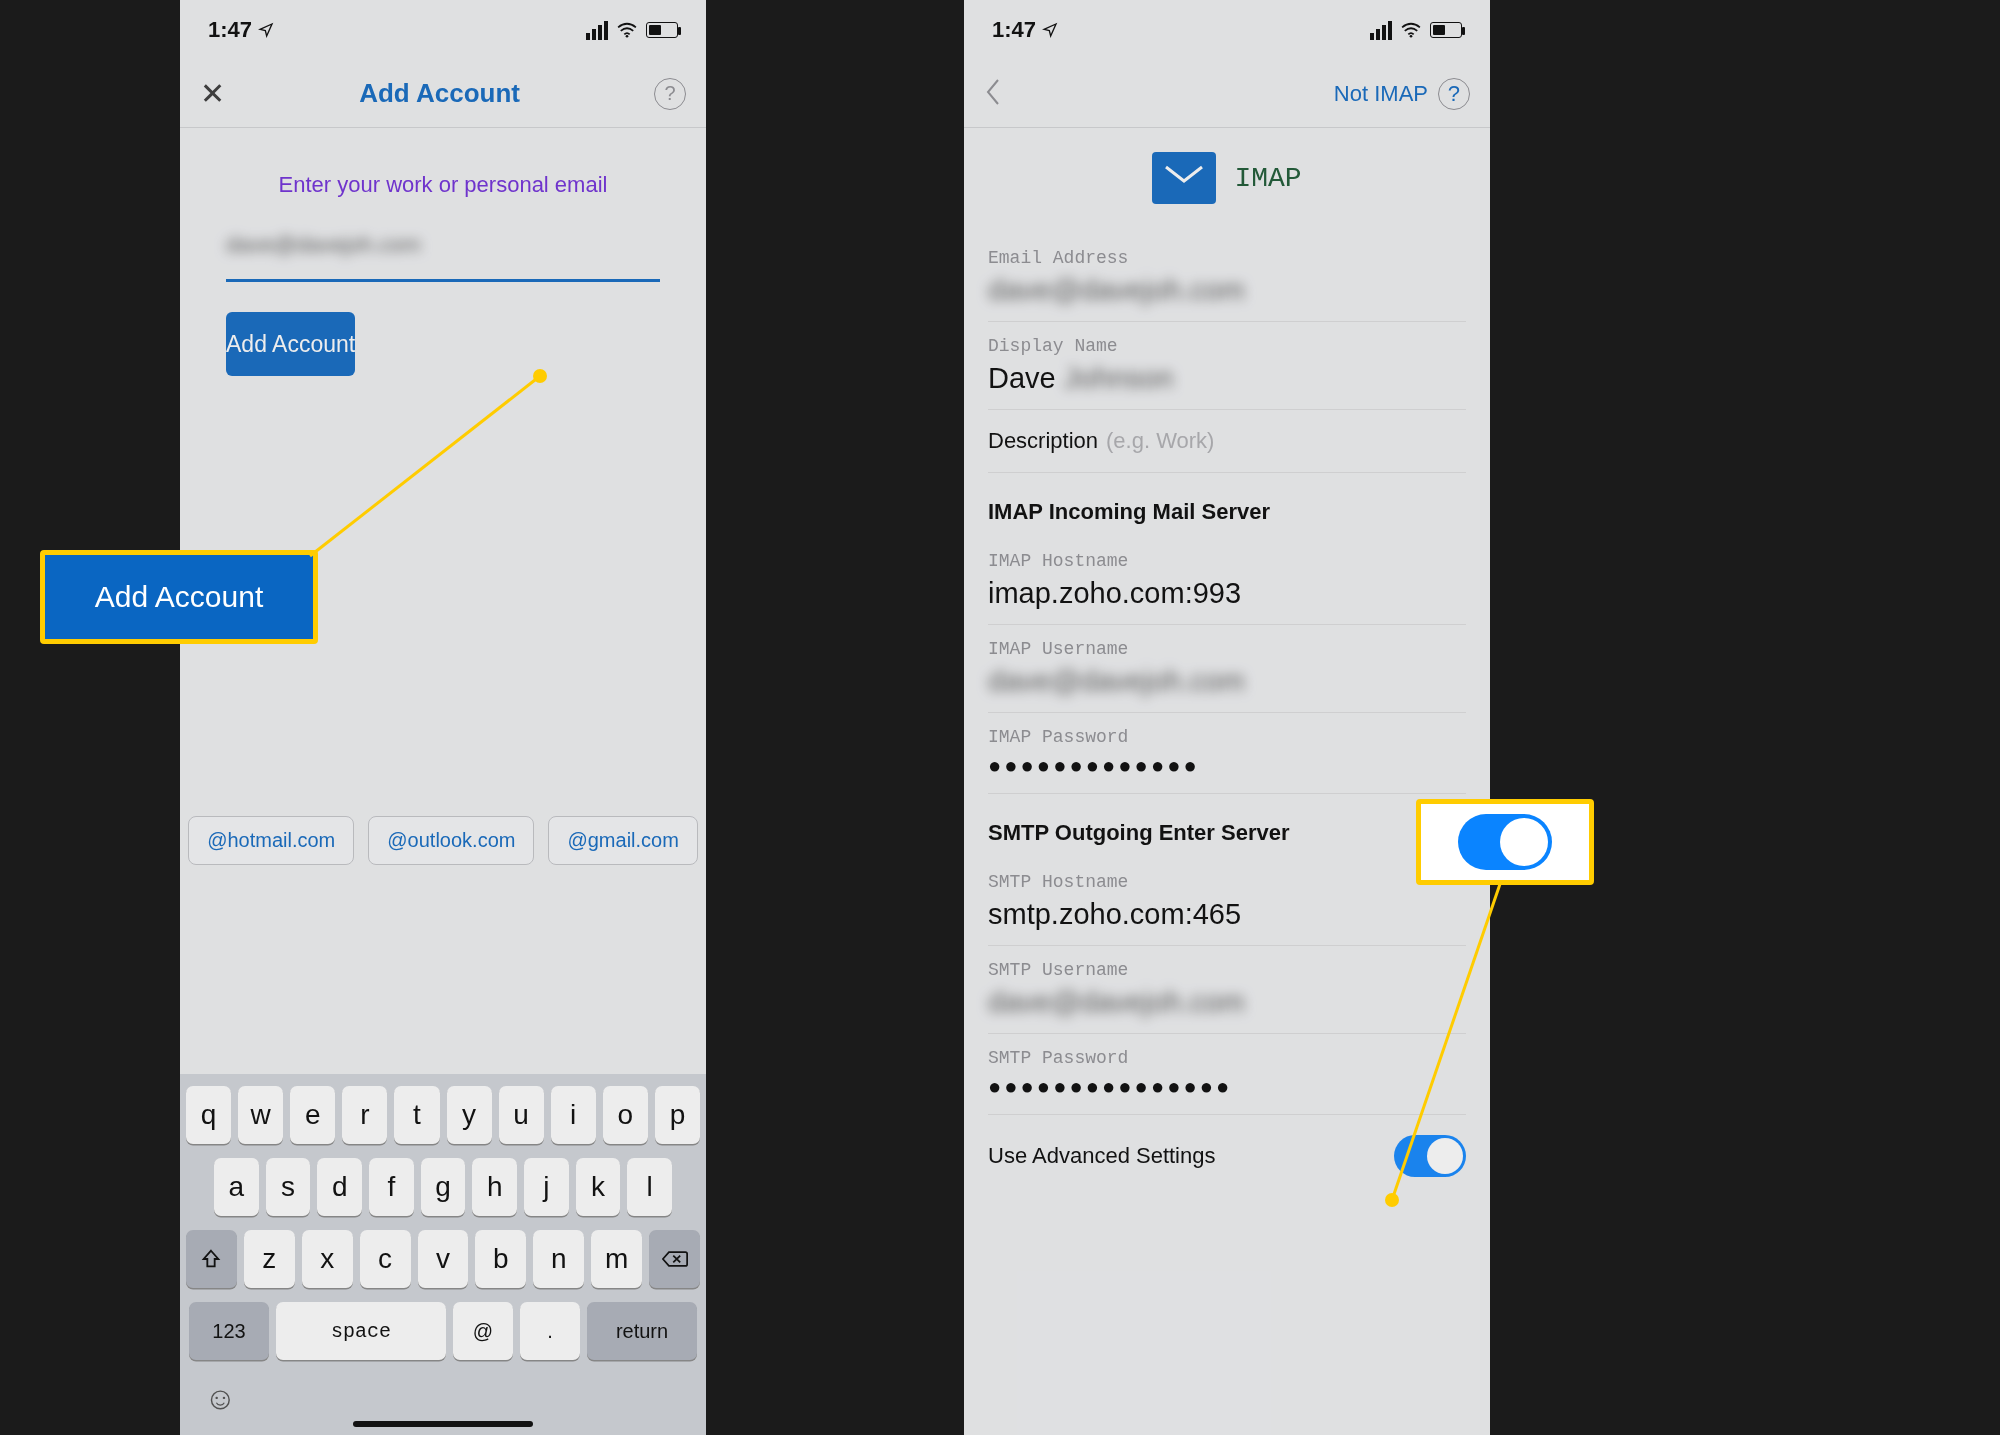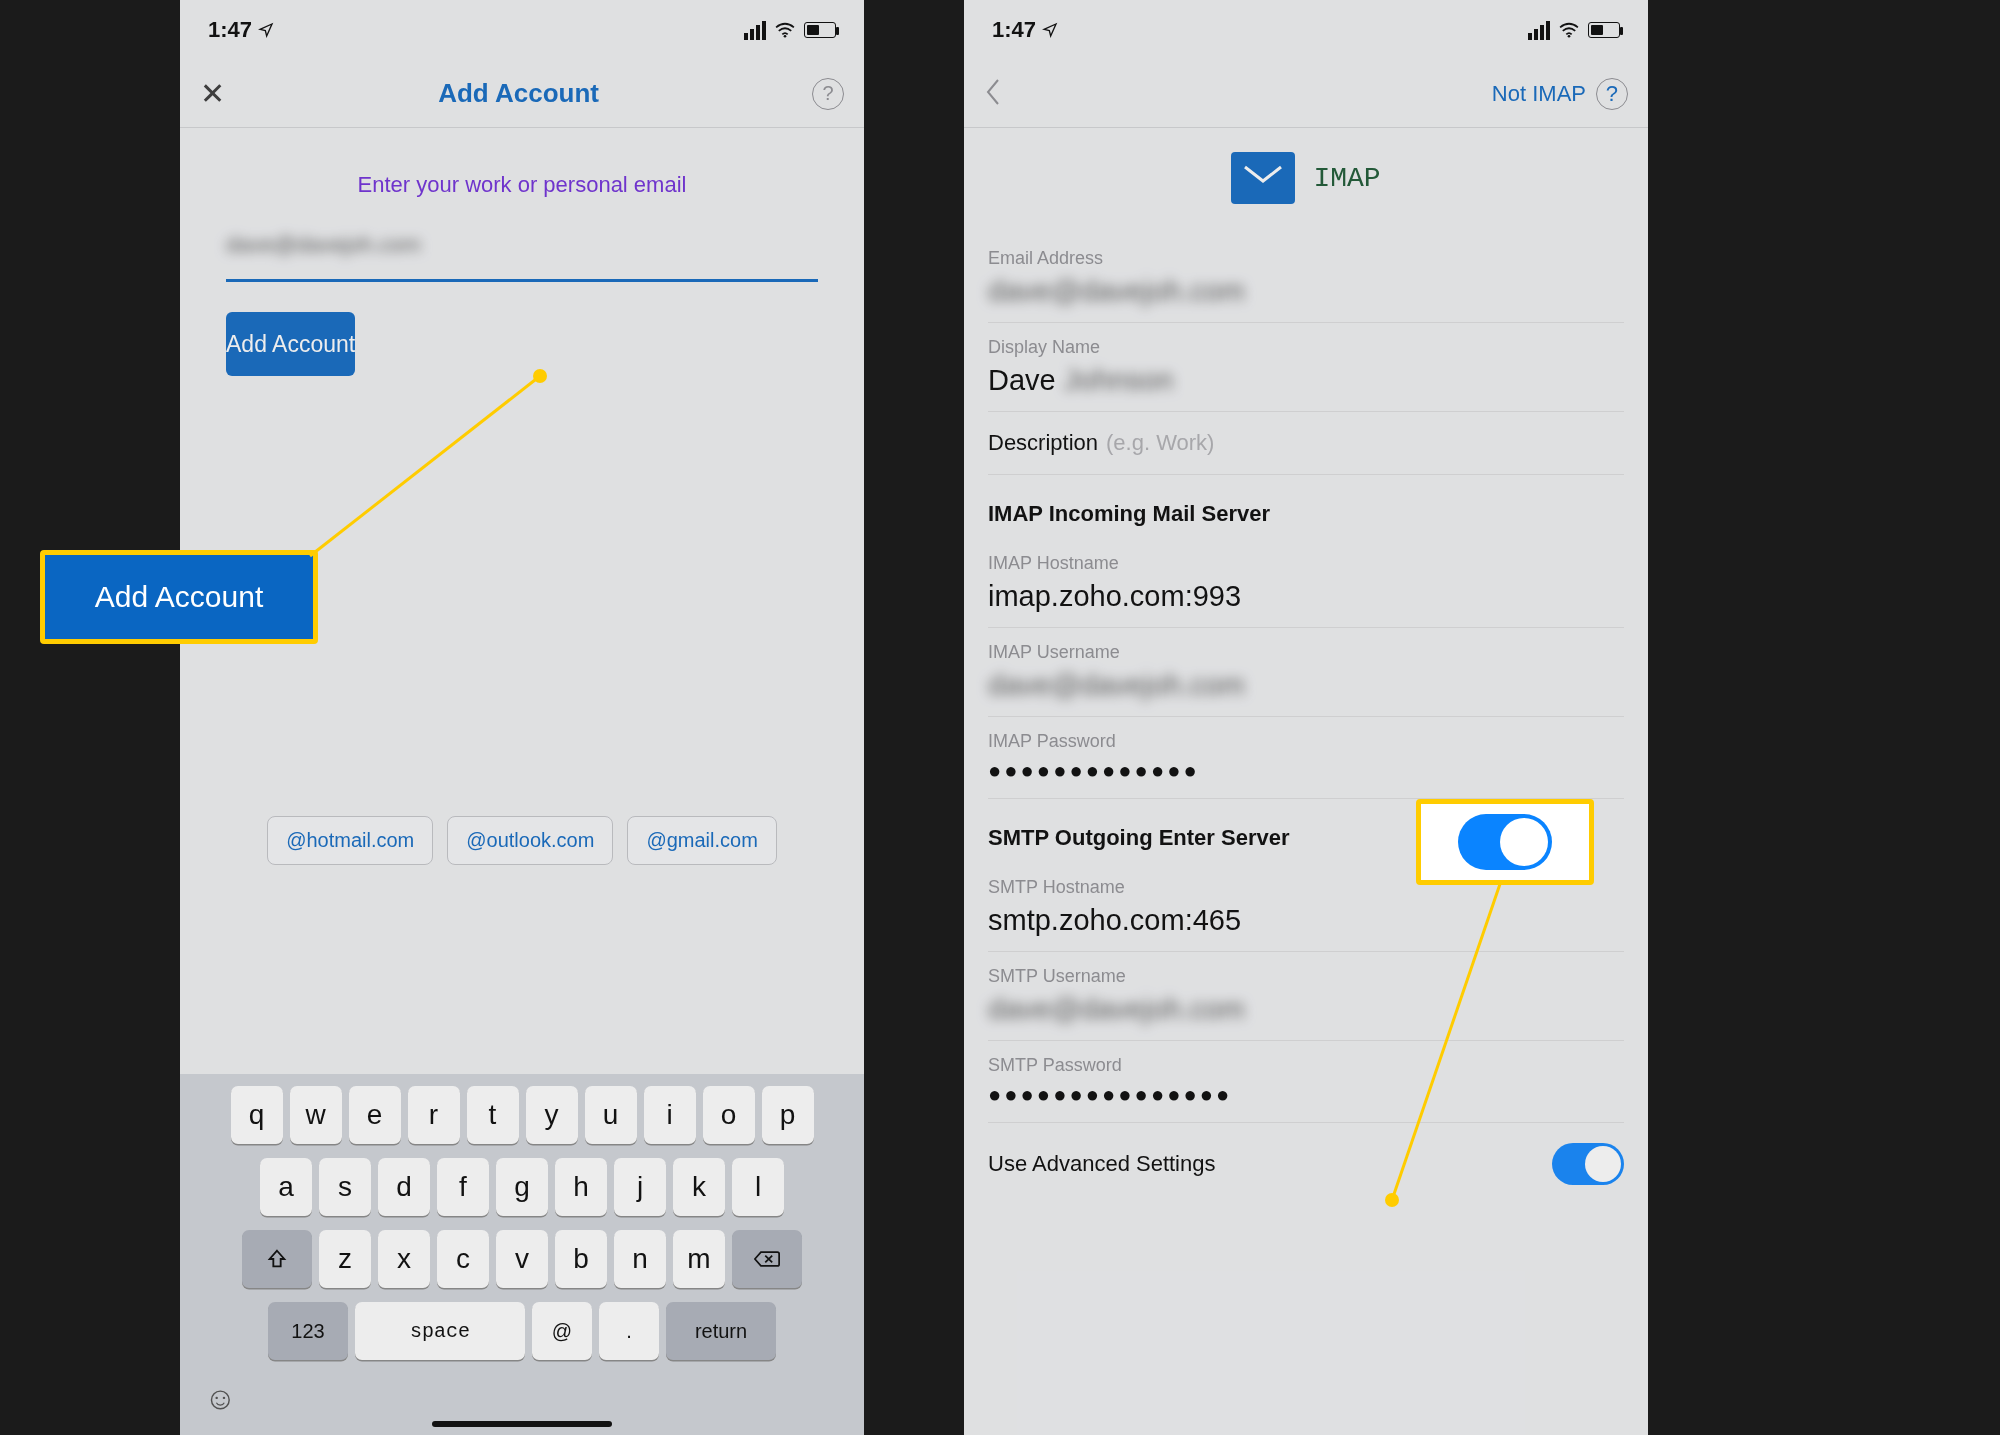--- a/index.html
+++ b/index.html
@@ -6,21 +6,21 @@
   body {
     background: #1b1b1b;
     font-family: -apple-system, "Helvetica Neue", Arial, sans-serif;
     width: 2000px;
     height: 1435px;
     position: relative;
     overflow: hidden;
   }
   .phone {
     position: absolute;
-    width: 684px;
+    width: 526px;
     background: #eff0f2;
     top: 0;
     bottom: 0;
   }
   .phone.left { left: 180px; }
   .phone.right { left: 964px; }
 
   .overlay-dim {
     position:absolute; inset:0;
     background: rgba(128,128,128,0.14);
@@ -168,21 +168,21 @@
   .imap-header .mail-icon {
     width:64px; height:52px; background:#0a66c2; border-radius:4px;
     display:flex; align-items:center; justify-content:center;
   }
   .imap-title { color:#14532d; font-size:28px; font-weight:500;font-family:Liberation Mono, monospace; }
 
   .form { }
   .group { padding:0 24px; }
   .field { padding:14px 0; border-bottom:1px solid #dcddde; }
   .field.noborder { border-bottom:none; }
-  .label { color:#8e8e93; font-size:18px; margin-bottom:6px; }
+  .label { color:#8e8e93; font-size:18px; margin-bottom:6px;font-family:Liberation Mono, monospace; }
   .value { color:#000; font-size:29px; }
   .value .blur-span { filter:blur(6px); color:#555; }
   .value.dots { letter-spacing:3px; font-size:22px; }
   .section-header {
     padding:26px 24px 12px;
     color:#000; font-size:22px; font-weight:600;
   }
   .desc-row { display:flex; gap:8px; font-size:22px; padding:18px 0; border-top:1px solid #dcddde; border-bottom:1px solid #dcddde;}
   .desc-row .d-label{ color:#000; }
   .desc-row .d-hint{ color:#aeaeb2; }

